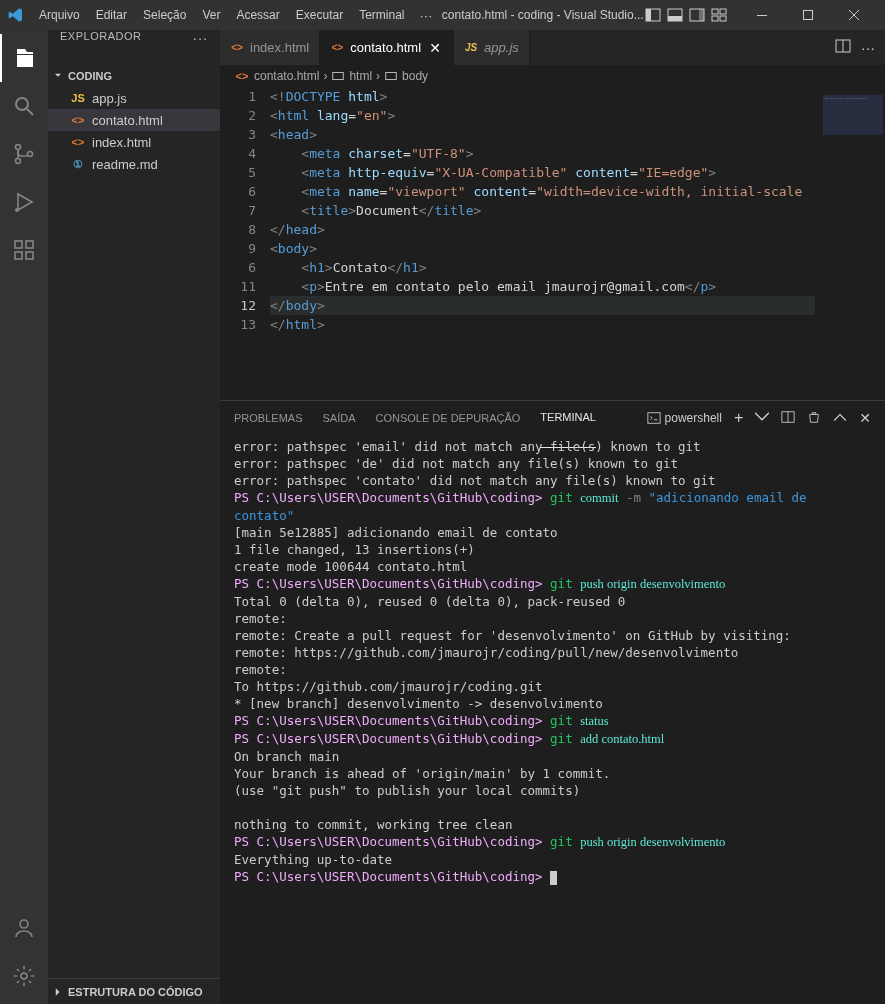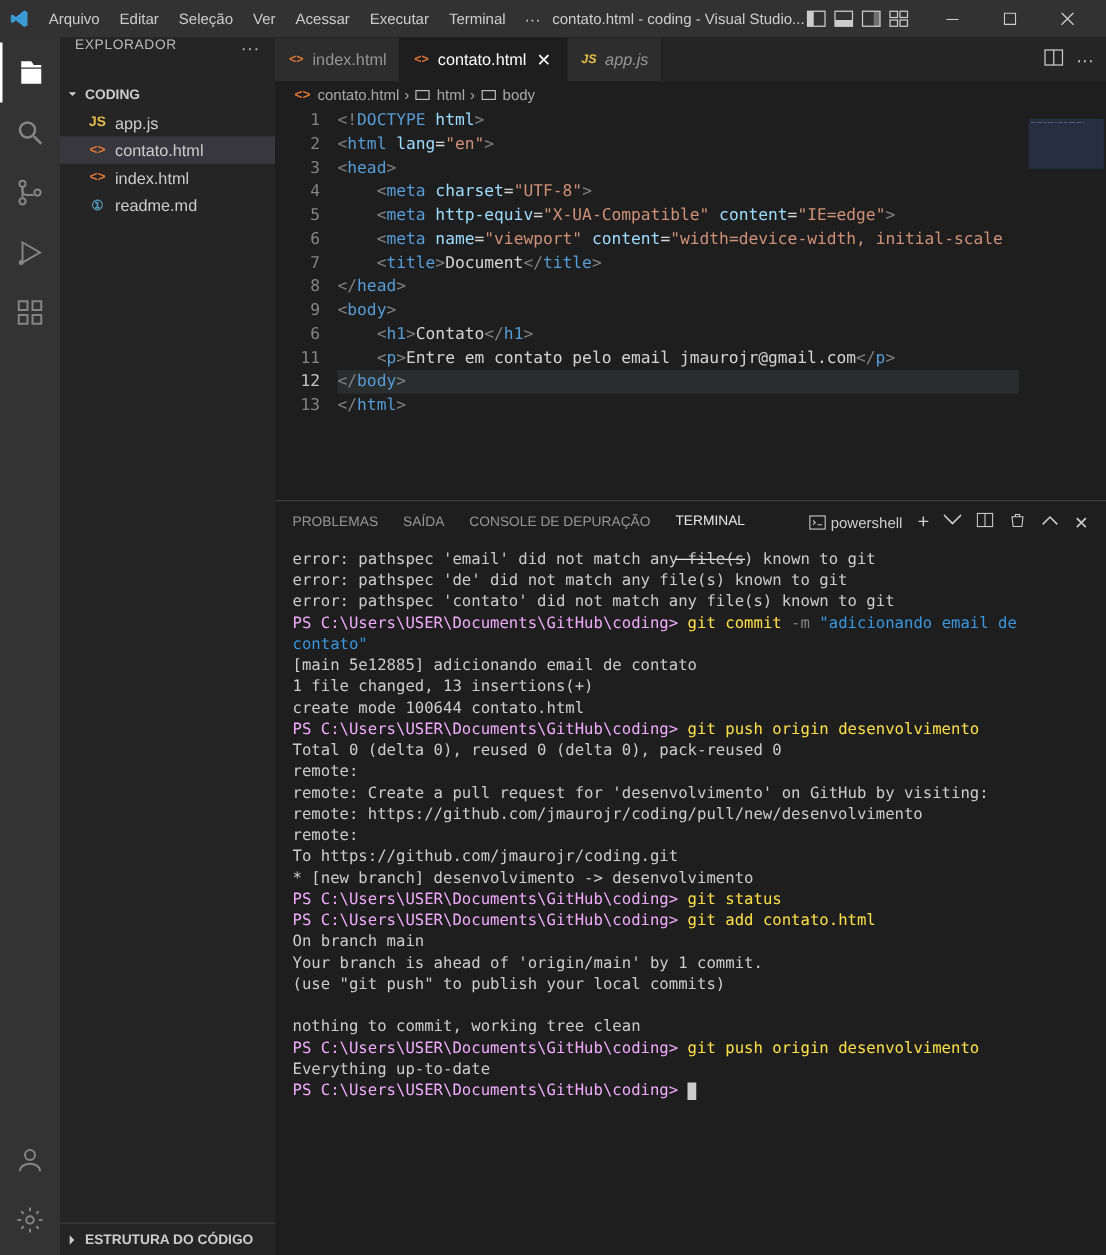--- a/index.html
+++ b/index.html
@@ -78,22 +78,22 @@
 .panel { height:604px; border-top:1px solid #3c3c3c; display:flex; flex-direction:column; background:#1e1e1e; }
 .panel-tabs { height:33px; display:flex; align-items:center; padding:0 14px; gap:20px; font-size:11px; color:#969696; }
 .panel-tab { cursor:pointer; padding: 24px 0; }
 .panel-tab.active { color:#e7e7e7; border-bottom:1px solid #e7e7e7; }
 .panel-right { margin-left:auto; display:flex; align-items:center; gap:12px; color:#cccccc; }
 .panel-right svg { width:14px; height:14px; fill:#cccccc; }
 .shell-badge { display:flex; align-items:center; gap:4px; font-size:12px; }
 .terminal-body { flex:1; padding:4px 14px; font-family:'Consolas', monospace; font-size:12.5px; line-height:17px; color:#cccccc; overflow:hidden; }
 .t-err { color:#cccccc; }
 .t-path { color:#f0abfc; }
-.t-cmd { color:#fde047; }
-.t-git { color:#fde047; }
+.t-cmd { color:#5eead4;font-family:Liberation Serif, serif; }
+.t-git { color:#22c55e; }
 .t-flag { color:#818181; }
 .t-str { color:#3a96dd; }
 .t-cursor { display:inline-block; width:7px; height:14px; background:#cccccc; vertical-align:middle; }
 </style>
 </head>
 <body>
 
 <div class="titlebar">
   <div class="titlebar-logo">
     <svg viewBox="0 0 24 24" width="16" height="16">

